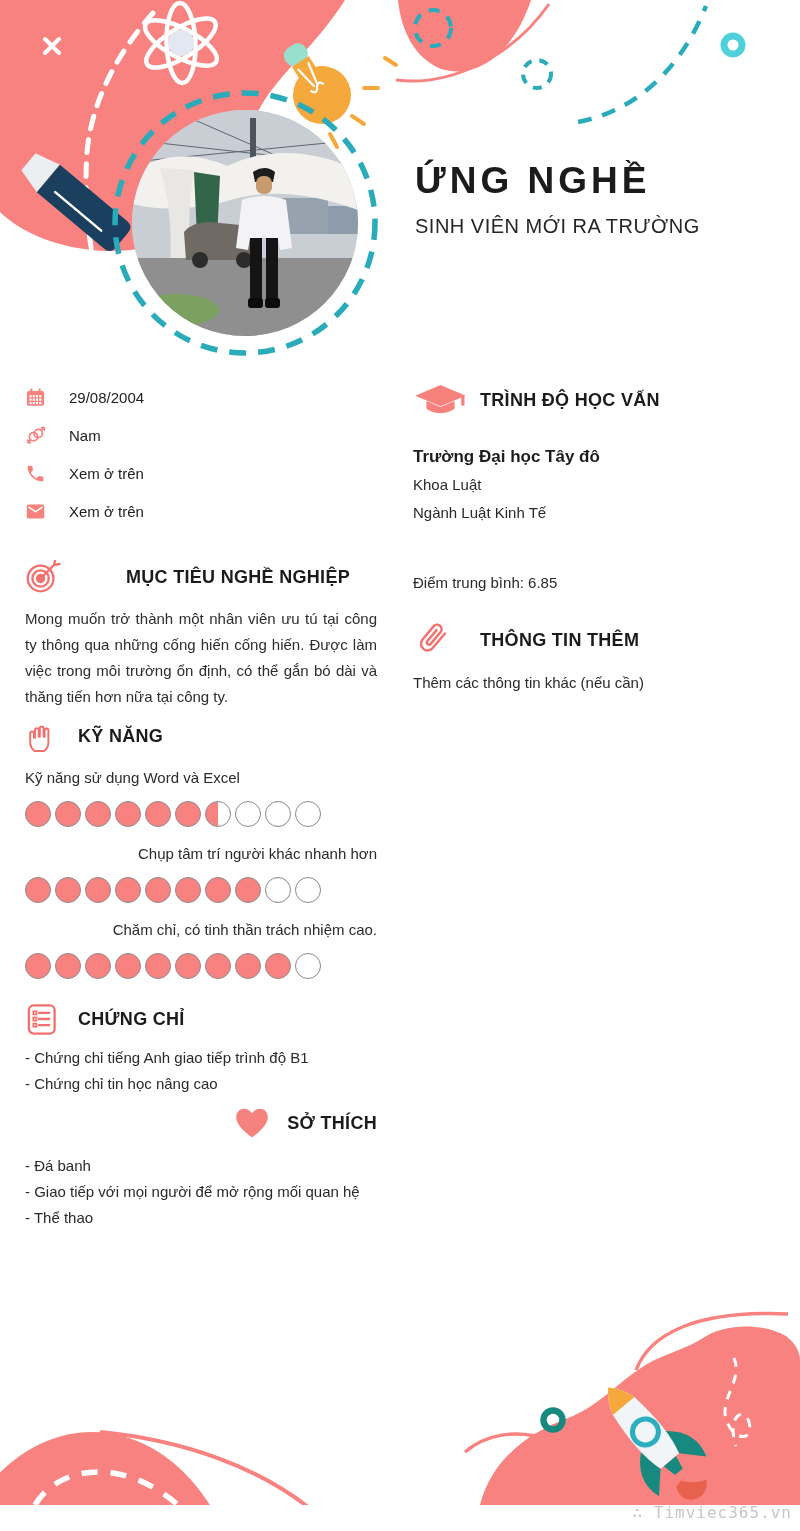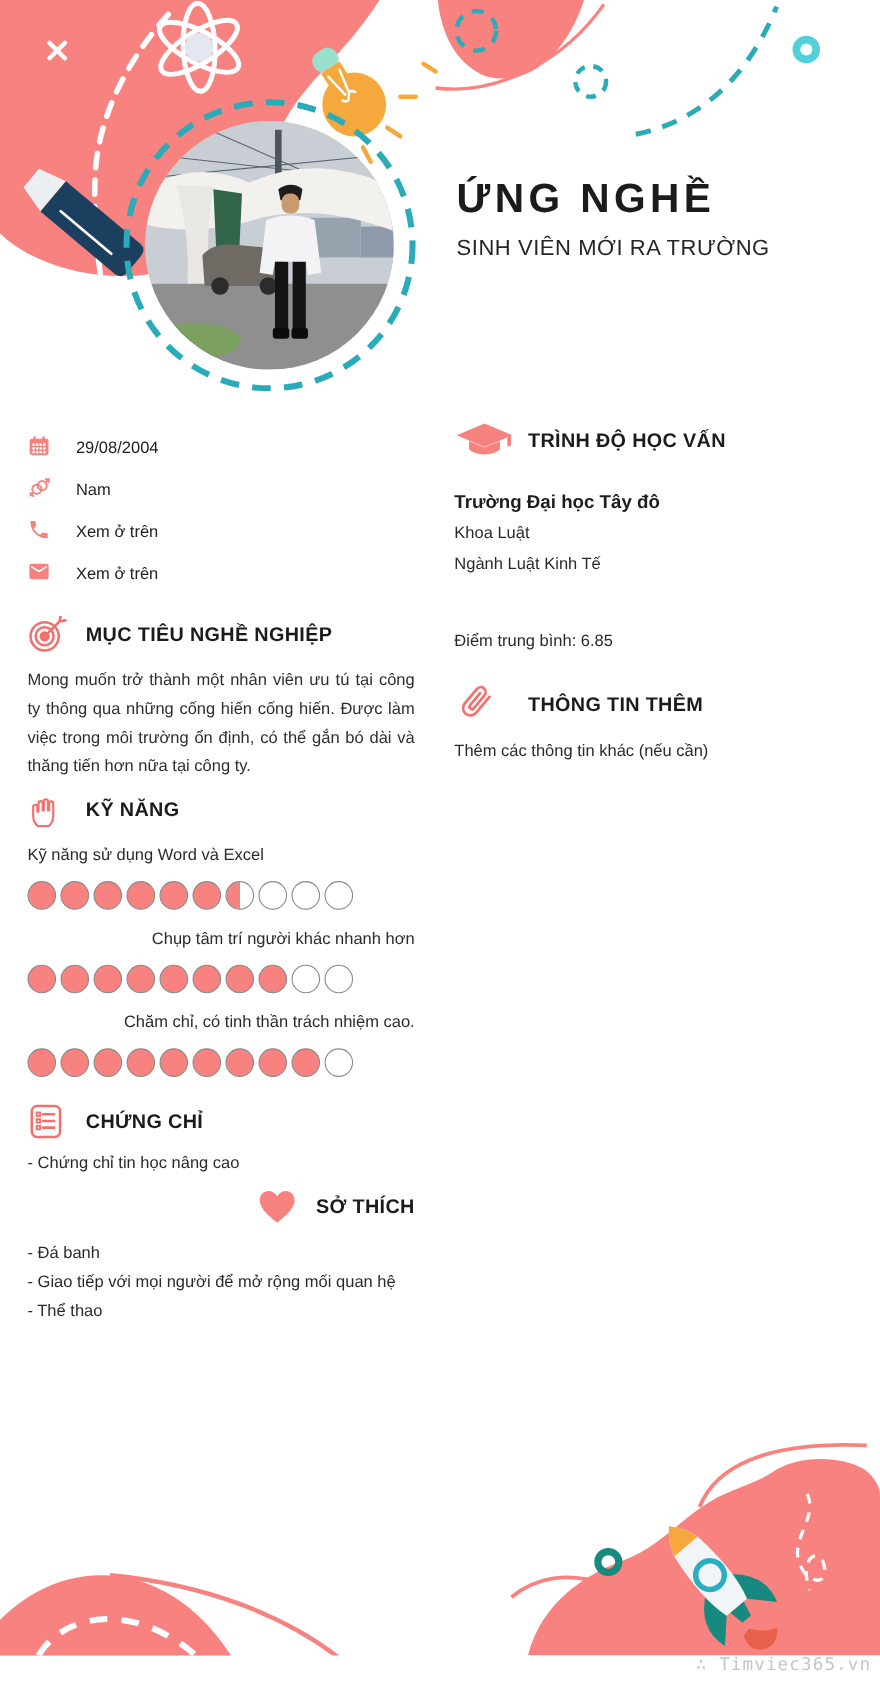--- a/index.html
+++ b/index.html
@@ -15,30 +15,30 @@
 
   
   .header-block{position:absolute;left:415px;top:160px;width:370px;}
   .cv-title{font-size:37px;font-weight:800;letter-spacing:4px;color:#1b1b1b;line-height:42px;}
   .cv-subtitle{font-size:20px;color:#262626;margin-top:13px;letter-spacing:.5px;}
 
   
   .left-col{position:absolute;left:25px;top:378px;width:352px;}
   .right-col{position:absolute;left:413px;top:380px;width:380px;}
 
-  .info-row{display:flex;align-items:flex-end;height:38px;gap:22px;}
+  .info-row{display:flex;align-items:center;height:38px;gap:22px;}
   .info-icon{width:22px;height:22px;flex:none;display:flex;align-items:center;}
   .info-icon svg{width:21px;height:21px;}
   .info-text{font-size:15px;color:#222;}
 
   .section-head{display:flex;align-items:center;}
   .head-icon{width:40px;flex:none;display:flex;align-items:center;}
   .section-title{font-size:18px;font-weight:700;color:#1b1b1b;letter-spacing:.3px;margin-left:13px;}
 
-  .obj-head{margin-top:30px;height:34px;}
+  .obj-head{margin-top:30px;height:34px;gap:48px;}
   .objective-text{margin-top:12px;font-size:15px;line-height:26px;text-align:justify;color:#2d2d2d;}
 
   .skills-head{margin-top:8px;height:36px;}
   .skill-label{font-size:15px;color:#2a2a2a;line-height:20px;}
   .skill-label.first{margin-top:14px;}
   .skill-label.later{margin-top:17px;text-align:right;}
   .dots{display:flex;gap:4px;margin-top:13px;}
   .dot{width:26px;height:26px;border-radius:50%;border:1.5px solid #8a8a8a;background:#fff;box-sizing:border-box;}
   .dot.full{background:#F8827F;}
   .dot.half{background:linear-gradient(90deg,#F8827F 0 50%,#fff 50% 100%);}
@@ -293,20 +293,21 @@
             <path d="M14.5,10.2 H25 M14.5,16.5 H25 M14.5,22.8 H25" stroke-width="2.4"></path>
             <rect x="8.6" y="8.6" width="3.2" height="3.2" stroke-width="1.8"></rect>
             <rect x="8.6" y="14.9" width="3.2" height="3.2" stroke-width="1.8"></rect>
             <rect x="8.6" y="21.2" width="3.2" height="3.2" stroke-width="1.8"></rect>
           </g>
         </svg>
       </span>
       <span class="section-title">CHỨNG CHỈ</span>
     </div>
     <div class="line-list">
+        <div class="line-item">- Chứng chỉ tiếng Anh giao tiếp trình độ B1</div>
         <div class="line-item">- Chứng chỉ tin học nâng cao</div>
       </div>
 
     <div class="section-head hobby-head">
       <span class="head-icon">
         <svg viewBox="0 0 36 32" width="36" height="32">
           <path d="M18 30.5C8 23 2.2 16.6 2.2 10 2.2 5 6 1.8 10.2 1.8c3.1 0 6 1.8 7.8 4.6 1.8-2.8 4.7-4.6 7.8-4.6C30 1.8 33.8 5 33.8 10c0 6.6-5.8 13-15.8 20.5z" fill="#F6827E"></path>
         </svg>
       </span>
       <span class="section-title">SỞ THÍCH</span>

